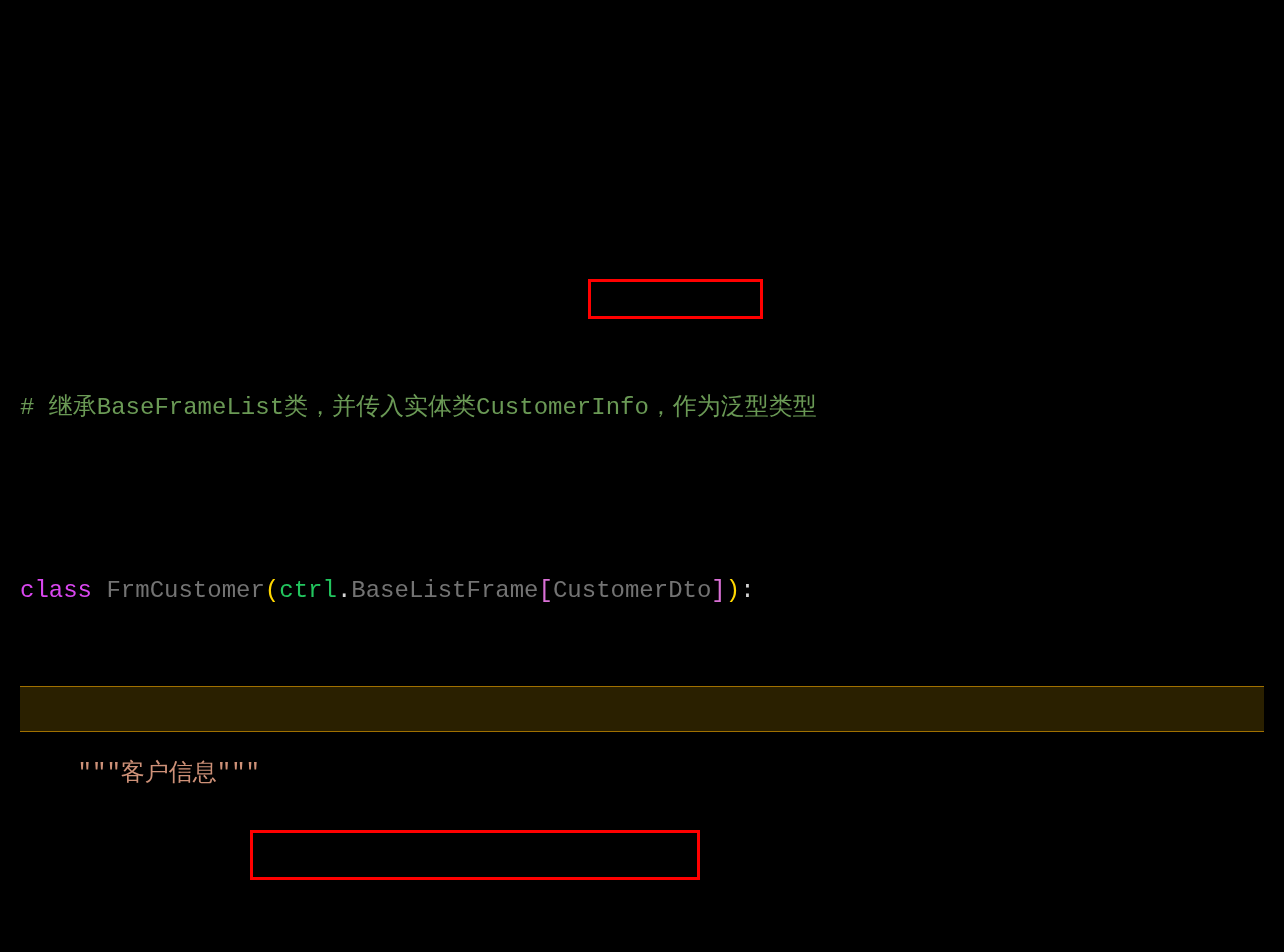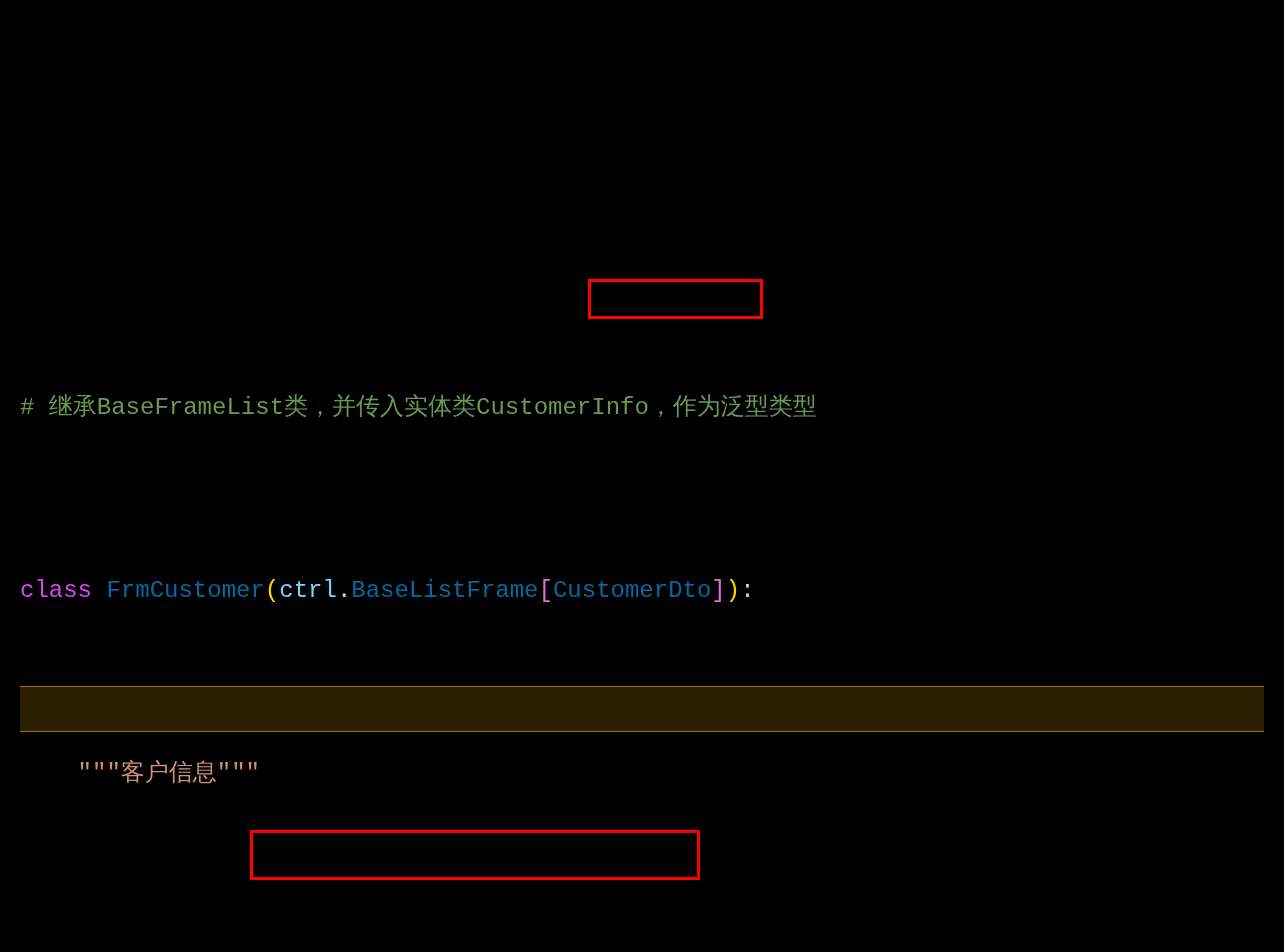--- a/index.html
+++ b/index.html
@@ -23,22 +23,22 @@
       position: relative;
     }
     .line {
       position: relative;
       height: 46px;
       display: flex;
       align-items: center;
     }
     .comment { color: #6a9955; }
     .keyword { color: #d946ef; }
-    .classname { color: #0369a1; }
-    .param { color: #7dd3fc; }
+    .classname { color: #737373; }
+    .param { color: #22c55e; }
     .string { color: #ce9178; }
     .punct { color: #d4d4d4; }
     .bracket-yellow { color: #ffd700; }
     .bracket-pink { color: #da70d6; }
 
     .highlight-box {
       position: absolute;
       border: 3px solid #ff0000;
       pointer-events: none;
     }

